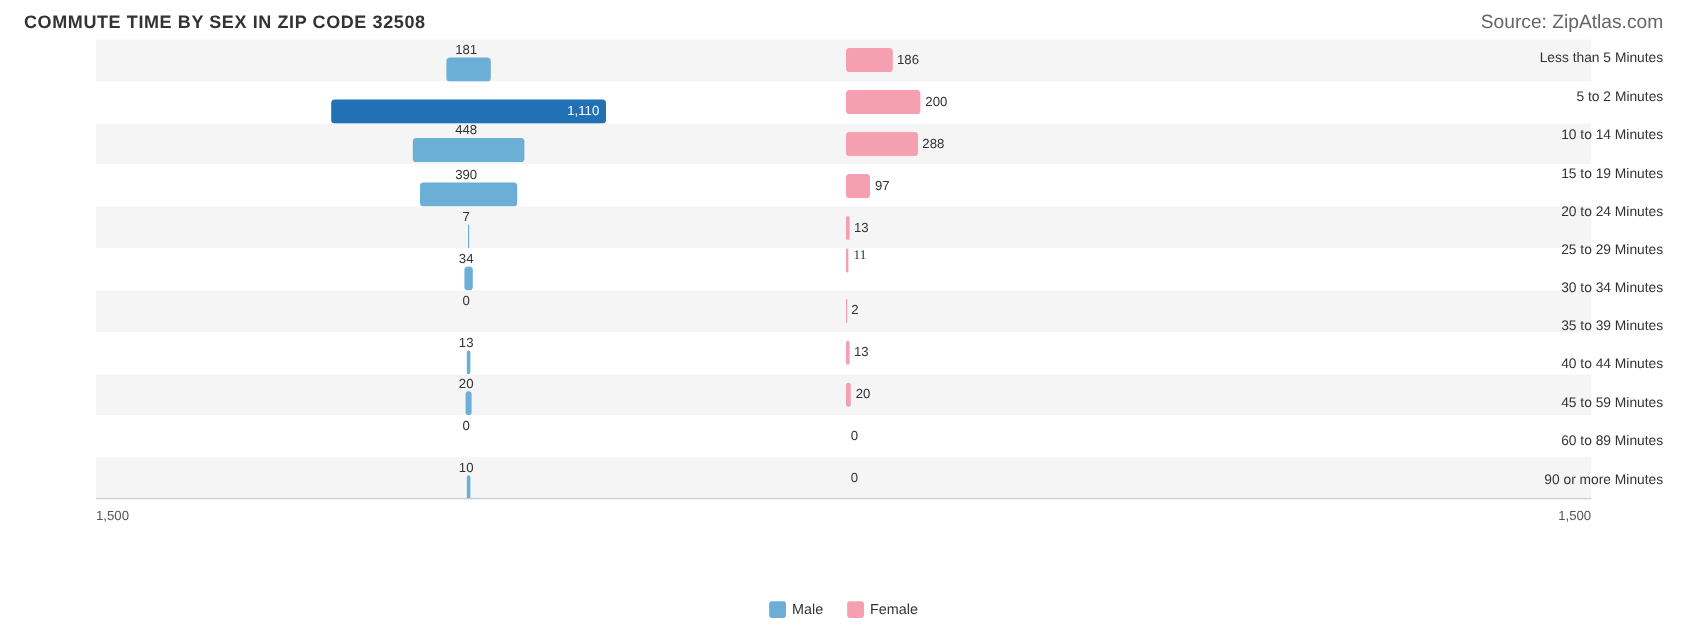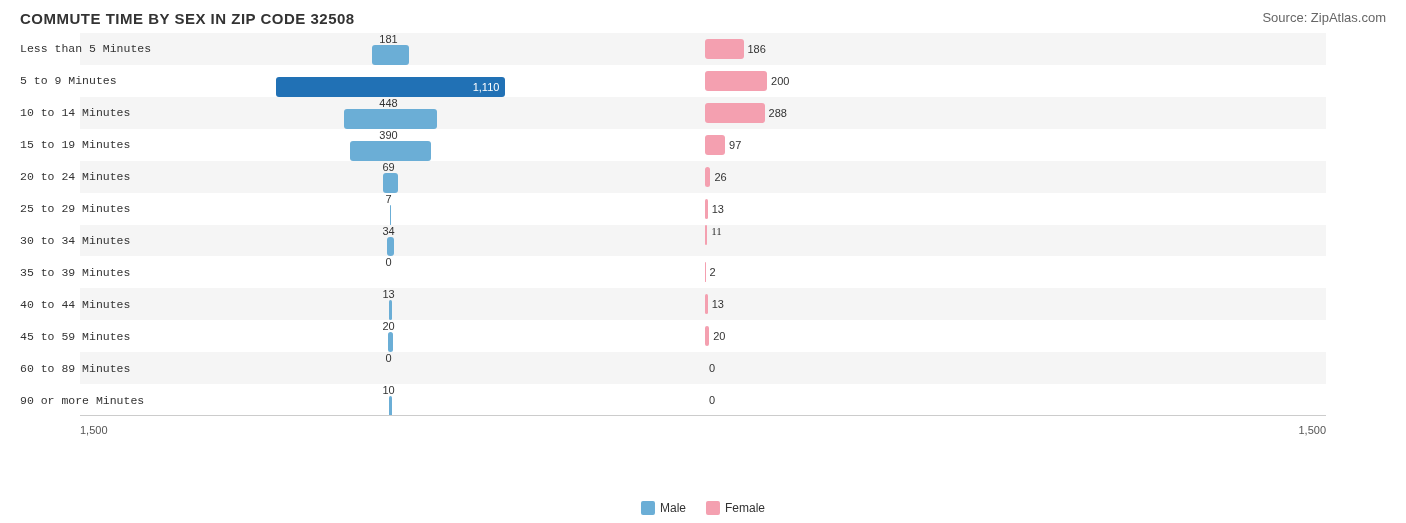--- a/index.html
+++ b/index.html
@@ -21,21 +21,21 @@
       font-weight: bold;
       color: #333;
       text-transform: uppercase;
       letter-spacing: 0.5px;
       margin-bottom: 6px;
     }
     .source {
       position: absolute;
       top: 10px;
       right: 20px;
-      font-size: 13px;
+      font-size: 16px;
       color: #666;
     }
     .chart-area {
       position: relative;
       width: 100%;
       height: calc(100% - 60px);
     }
     .rows-container {
       position: absolute;
       top: 0;
@@ -108,22 +108,21 @@
       height: calc(100% - 30px);
       display: flex;
       flex-direction: column;
       pointer-events: none;
       z-index: 5;
     }
     .center-label-row {
       flex: 1;
       display: flex;
       align-items: center;
-      justify-content: flex-start;
-      font-family: Liberation Mono, monospace;
+      justify-content: flex-end;
     }
     .center-label-text {
       font-size: 11.5px;
       color: #333;
       background: transparent;
       text-align: center;
     }
     .axis-bottom {
       position: absolute;
       bottom: 30px;
@@ -221,30 +220,20 @@
             <span class="bar-value-left" style="margin-right: 4px;">390</span>
             <div class="bar bar-male" style="width: 13%;"></div>
           </div>
           <div class="bar-right-container" style="left: 50%; display: flex; align-items: center; justify-content: flex-start; width: 50%; position: absolute; height: 100%;">
             <div class="bar bar-female" style="width: 3.23333%;"></div>
             <span class="bar-value-right">97</span>
           </div>
         </div>
         <div class="row">
           <div class="bar-left-container" style="right: 50%; display: flex; align-items: center; justify-content: flex-end; width: 50%; position: absolute; height: 100%;">
-            <span class="bar-value-left" style="margin-right: 4px;">69</span>
-            <div class="bar bar-male" style="width: 2.3%;"></div>
-          </div>
-          <div class="bar-right-container" style="left: 50%; display: flex; align-items: center; justify-content: flex-start; width: 50%; position: absolute; height: 100%;">
-            <div class="bar bar-female" style="width: 0.866667%;"></div>
-            <span class="bar-value-right">26</span>
-          </div>
-        </div>
-        <div class="row">
-          <div class="bar-left-container" style="right: 50%; display: flex; align-items: center; justify-content: flex-end; width: 50%; position: absolute; height: 100%;">
             <span class="bar-value-left" style="margin-right: 4px;">7</span>
             <div class="bar bar-male" style="width: 0.233333%;"></div>
           </div>
           <div class="bar-right-container" style="left: 50%; display: flex; align-items: center; justify-content: flex-start; width: 50%; position: absolute; height: 100%;">
             <div class="bar bar-female" style="width: 0.433333%;"></div>
             <span class="bar-value-right">13</span>
           </div>
         </div>
         <div class="row">
           <div class="bar-left-container" style="right: 50%; display: flex; align-items: center; justify-content: flex-end; width: 50%; position: absolute; height: 100%;">
@@ -305,21 +294,21 @@
             <div class="bar bar-female" style="width: 0%;"></div>
             <span class="bar-value-right">0</span>
           </div>
         </div>
       </div>
     <div class="center-labels" id="center-labels">
         <div class="center-label-row">
           <span class="center-label-text">Less than 5 Minutes</span>
         </div>
         <div class="center-label-row">
-          <span class="center-label-text">5 to 9 Minutes</span>
+          <span class="center-label-text">5 to 2 Minutes</span>
         </div>
         <div class="center-label-row">
           <span class="center-label-text">10 to 14 Minutes</span>
         </div>
         <div class="center-label-row">
           <span class="center-label-text">15 to 19 Minutes</span>
         </div>
         <div class="center-label-row">
           <span class="center-label-text">20 to 24 Minutes</span>
         </div>

